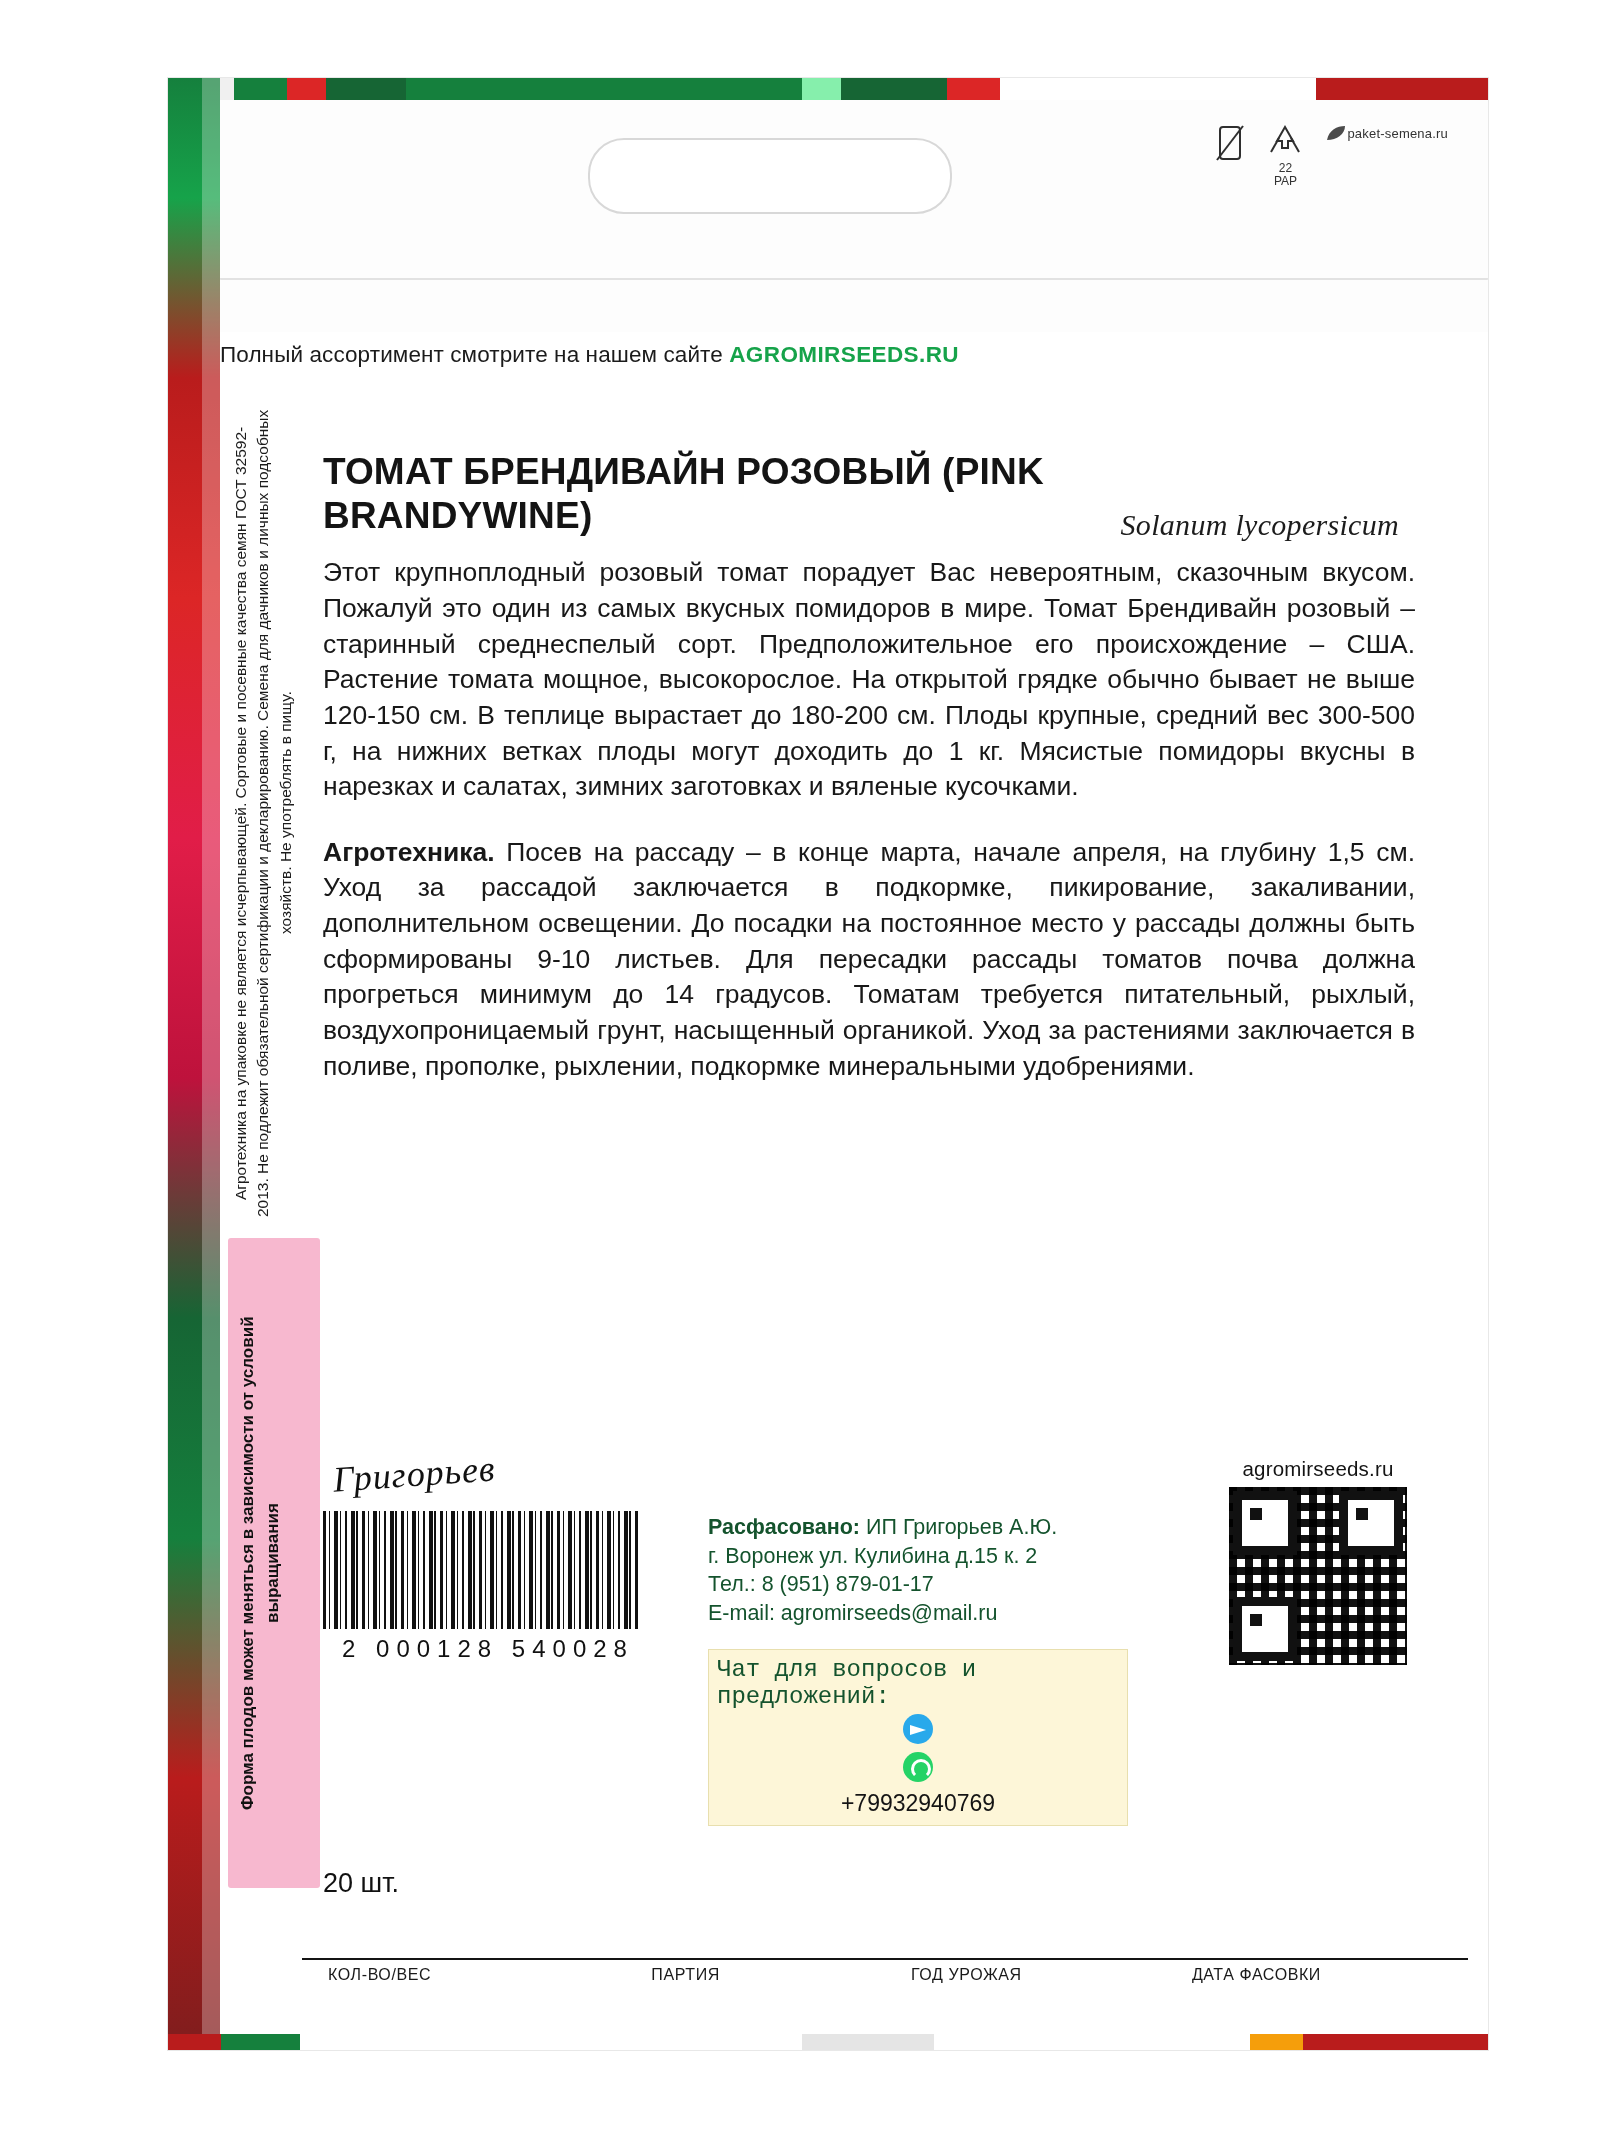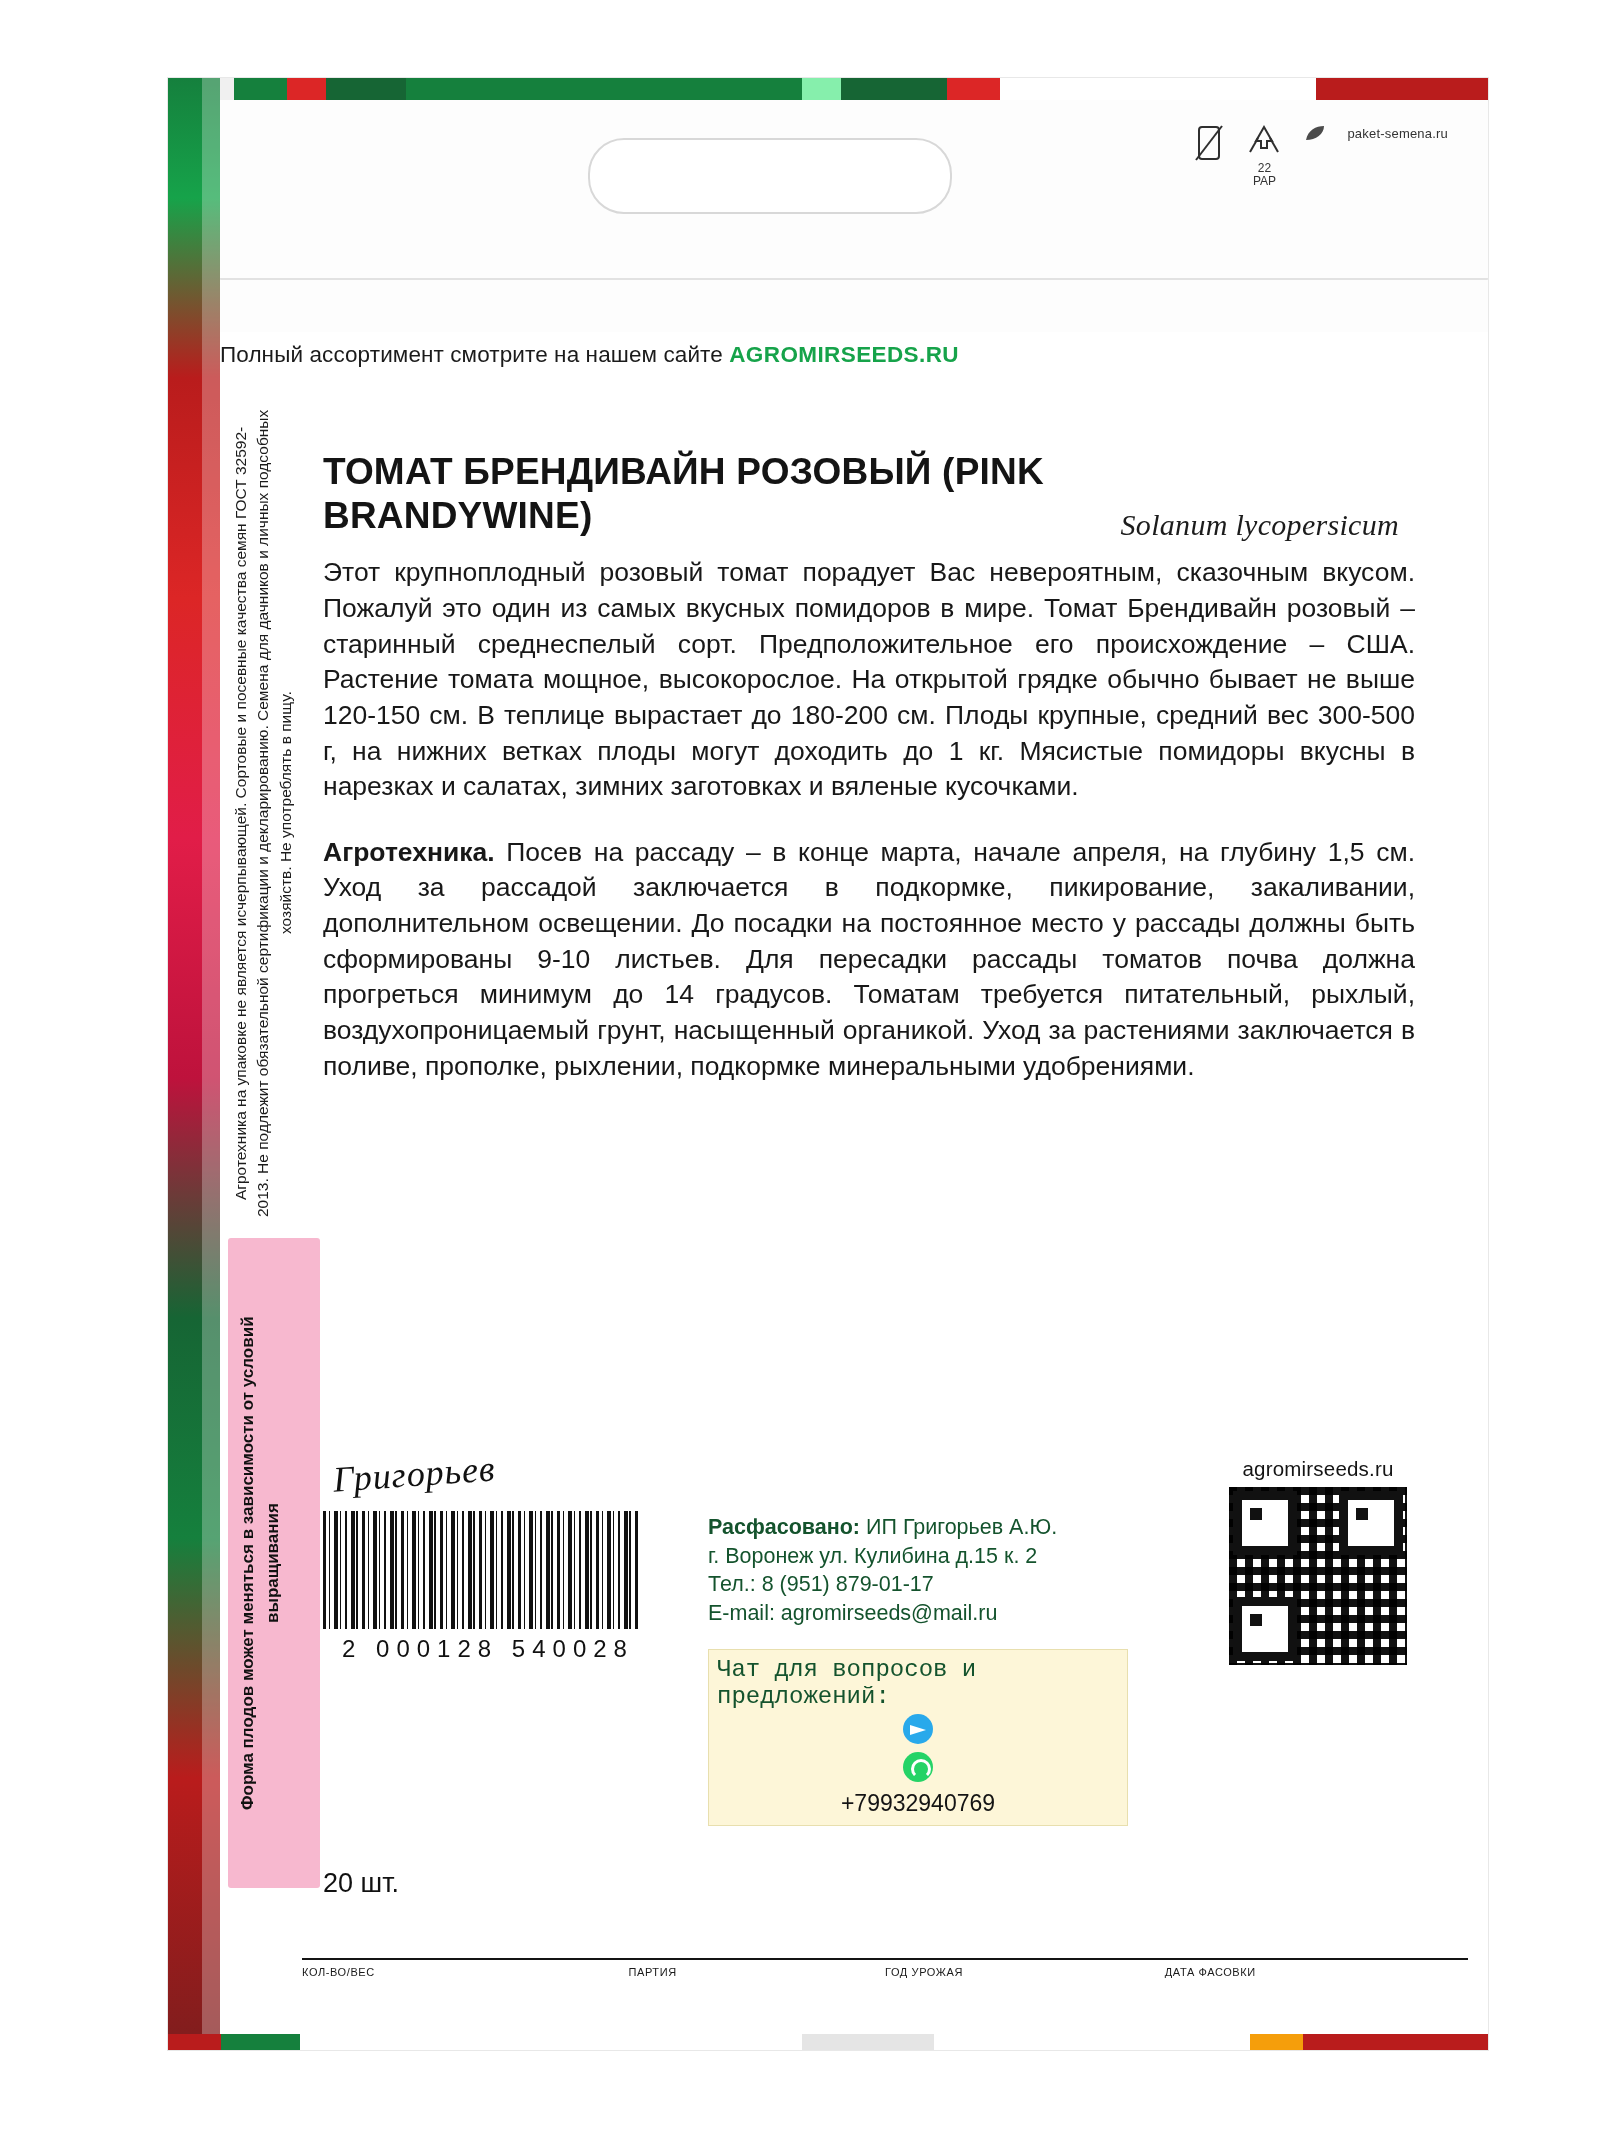--- a/index.html
+++ b/index.html
@@ -112,21 +112,21 @@
     line-height: 1.05;
     color: #333;
     font-family: "Liberation Sans", sans-serif;
   }
   .paket-site {
     font-size: 13px;
     color: #333;
     letter-spacing: .2px;
     display: flex;
     align-items: center;
-    gap: 21px;
+    gap: 0;
   }
 
   
   .site-line {
     position: absolute;
     left: 52px;
     right: 0;
     top: 264px;
     font-size: 22.5px;
     color: #1b1b1b;
@@ -351,24 +351,25 @@
     background: #141414;
   }
   .fields-row {
     position: absolute;
     left: 82px;
     right: 20px;
     top: 8px;
     display: flex;
   }
   .fields-row span {
-    font-size: 11px;
+    font-size: 16px;
     letter-spacing: .6px;
     color: #1a1a1a;
     text-transform: uppercase;
+    margin-left: 26px;
   }
   .f1 { width: 28%; }
   .f2 { width: 22%; }
   .f3 { width: 24%; }
   .f4 { width: 26%; }
 
   
   .side-text {
     position: absolute;
     writing-mode: vertical-rl;

